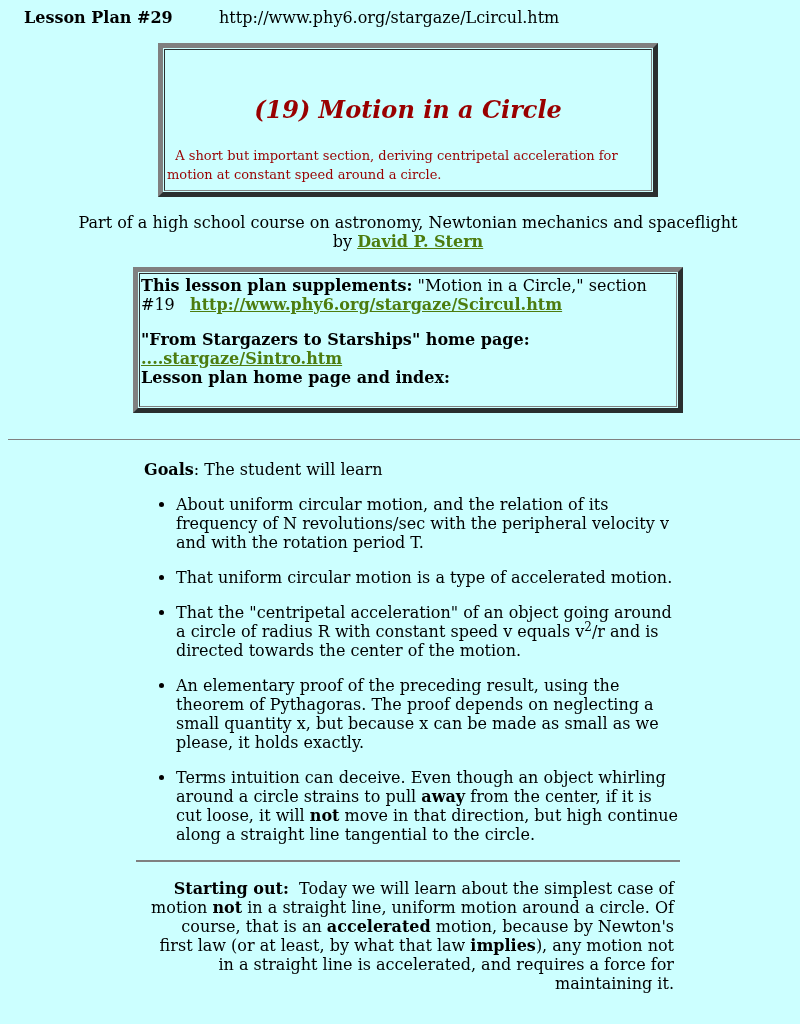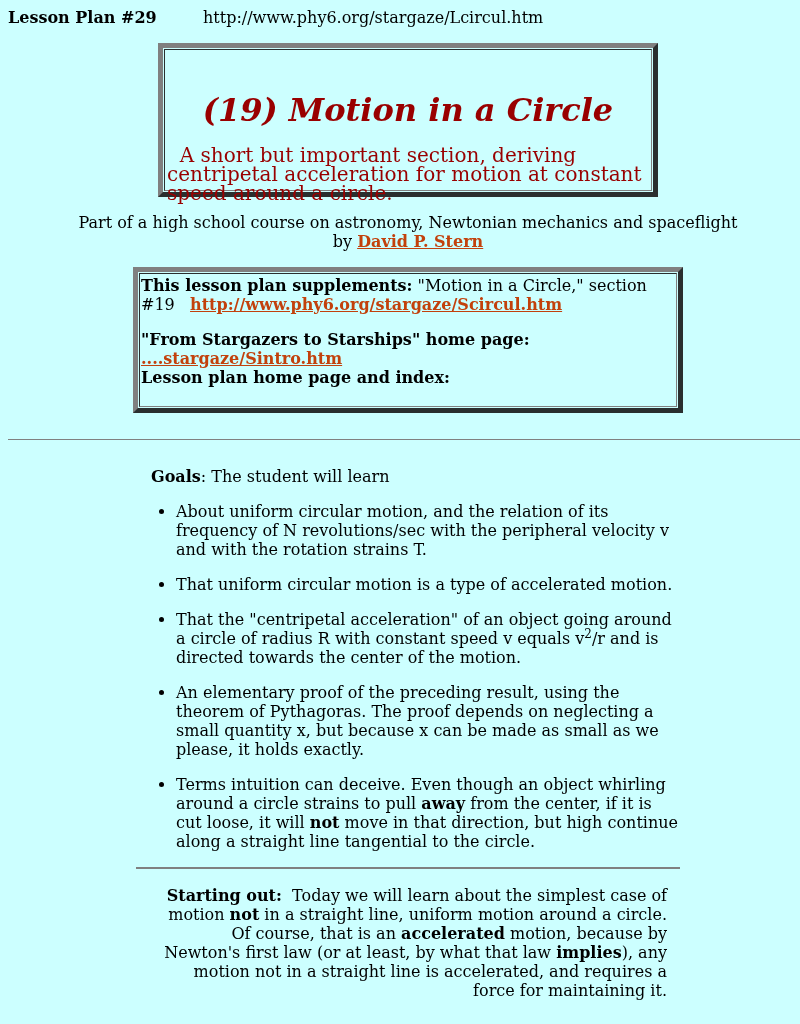--- a/index.html
+++ b/index.html
@@ -6,23 +6,23 @@
     body {
       width: 800px;
       height: 1024px;
       overflow: hidden;
       background: #ccffff;
       font-family: "DejaVu Serif", serif;
       font-size: 16px;
       color: #000;
       position: relative;
     }
-    a { color: #c2410c; font-weight: bold; text-decoration: underline; }
+    a { color: #4d7c0f; font-weight: bold; text-decoration: underline; }
     .topline {
-      position: absolute; left: 8px; top: 8px;
+      position: absolute; left: 24px; top: 8px;
       white-space: nowrap;
       line-height: 19px;
     }
     .topline .lp { font-weight: bold; display: inline-block; width: 195px; }
     .titlebox {
       position: absolute; left: 158px; top: 43px;
       width: 500px; height: 154px;
       box-sizing: border-box;
       border-style: solid;
       border-width: 5px 5px 5px 5px;
@@ -33,29 +33,29 @@
       width: 100%; height: 100%;
       box-sizing: border-box;
       border: 1px solid;
       border-color: #2a2f2f #808080 #808080 #2a2f2f;
       color: #990000;
       text-align: center;
     }
     .titlebox h1 {
       margin: 0;
       padding-top: 42px;
-      font-size: 32px;
+      font-size: 24px;
       font-style: italic;
       font-weight: bold;
       line-height: 36px;
       color: #990000;
     }
     .titlebox .sub {
       margin-top: 18px;
-      font-size: 20px;
+      font-size: 13px;
       line-height: 19px;
       text-align: left;
       padding-left: 2px;
     }
     .byline {
       position: absolute; left: 0; top: 213px; width: 816px;
       text-align: center;
       line-height: 19px;
     }
     .infobox {
@@ -79,21 +79,21 @@
     hr.full {
       position: absolute; left: 8px; top: 439px;
       width: 800px; margin: 0; border: 0;
       border-top: 1px solid #808080;
       height: 0;
     }
     .main {
       position: absolute; left: 136px; top: 452px; width: 546px;
       line-height: 19px;
     }
-    .main p { margin: 15px; }
+    .main p { margin: 8px; }
     .main ul { margin: 16px 0 0 0; padding-left: 40px; }
     .main li { margin-bottom: 16px; }
     .main li sup { font-size: 12px; line-height: 0; }
     hr.inner {
       margin: 16px 0 0 0; border: 0;
       border-top: 2px solid #808080;
       height: 0; width: 544px;
     }
     .start { margin-top: 17px !important; text-align: right; }
   </style>
@@ -126,21 +126,21 @@
     <div><a href="#">....stargaze/Sintro.htm</a></div>
     <div><b>Lesson plan home page and index:</b></div>
   </div>
 </div>
 
 <hr class="full">
 
 <div class="main">
   <p><b>Goals</b><span>: The student will learn</span></p>
   <ul>
-    <li>About uniform circular motion, and the relation of its frequency of N revolutions/sec with the peripheral velocity v and with the rotation strains T.</li>
+    <li>About uniform circular motion, and the relation of its frequency of N revolutions/sec with the peripheral velocity v and with the rotation period T.</li>
     <li>That uniform circular motion is a type of accelerated motion.</li>
     <li><span>That the "centripetal acceleration" of an object going around a circle of radius R with constant speed v equals v</span><sup>2</sup><span>/r and is directed towards the center of the motion.</span></li>
     <li>An elementary proof of the preceding result, using the theorem of Pythagoras. The proof depends on neglecting a small quantity x, but because x can be made as small as we please, it holds exactly.</li>
     <li><span>Terms intuition can deceive. Even though an object whirling around a circle strains to pull </span><b>away</b><span> from the center, if it is cut loose, it will </span><b>not</b><span> move in that direction, but high continue along a straight line tangential to the circle.</span></li>
   </ul>
   <hr class="inner">
   <p class="start"><b>Starting out:</b><span style="white-space:pre-wrap">  Today we will learn about the simplest case of motion </span><b>not</b><span> in a straight line, uniform motion around a circle. Of course, that is an </span><b>accelerated</b><span> motion, because by Newton's first law (or at least, by what that law </span><b>implies</b><span>), any motion not in a straight line is accelerated, and requires a force for maintaining it.</span></p>
 </div>
 
 </body></html>

